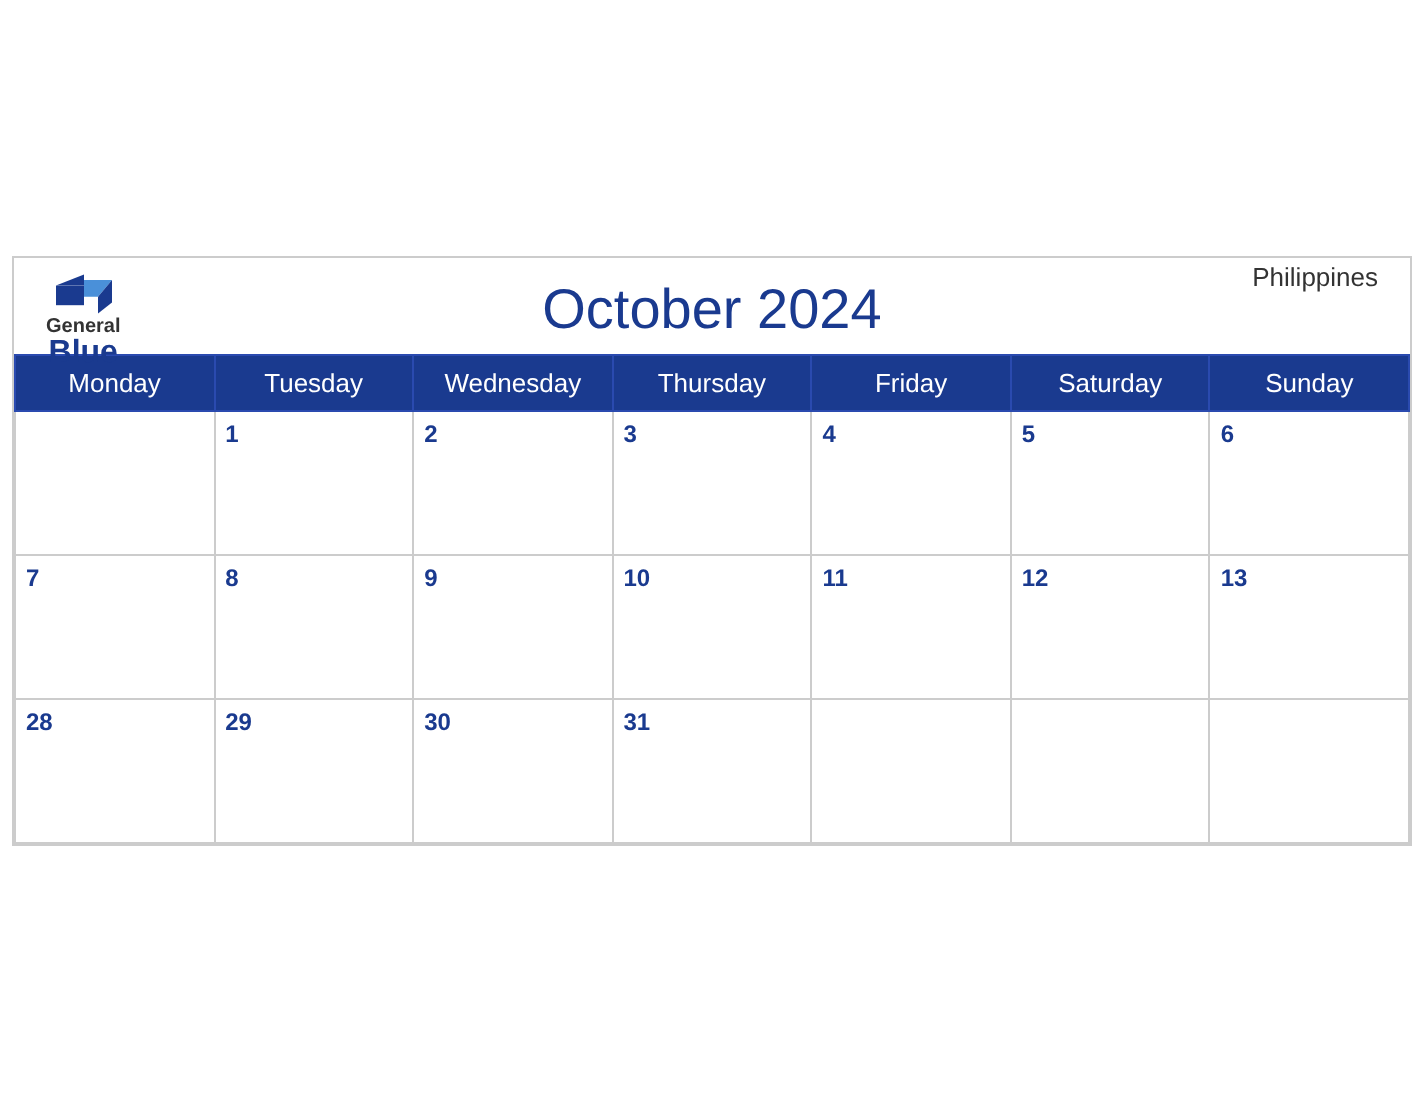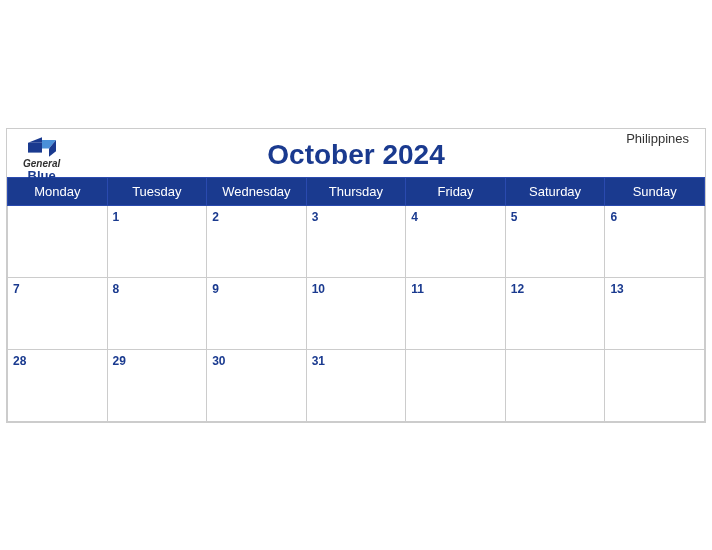--- a/index.html
+++ b/index.html
@@ -30,43 +30,42 @@
       top: 8px;
       display: flex;
       flex-direction: column;
       align-items: center;
     }
     .logo-text-general {
       font-size: 10px;
       color: #333;
       font-weight: bold;
       line-height: 1;
-      font-style: italic;
     }
     .logo-text-blue {
-      font-size: 13px;
+      font-size: 16px;
       color: #1a3a8f;
       font-weight: bold;
       line-height: 1;
     }
     .logo-icon {
       width: 28px;
       height: 20px;
       margin-bottom: 2px;
     }
     .country-label {
       position: absolute;
       right: 16px;
       top: 2px;
       font-size: 13px;
       color: #333;
     }
     .month-title {
       font-size: 28px;
-      font-weight: bold;
+      font-weight: normal;
       color: #1a3a8f;
       text-align: center;
     }
     .calendar-grid {
       width: 100%;
       border-collapse: collapse;
     }
     .calendar-grid th {
       background-color: #1a3a8f;
       color: #fff;

